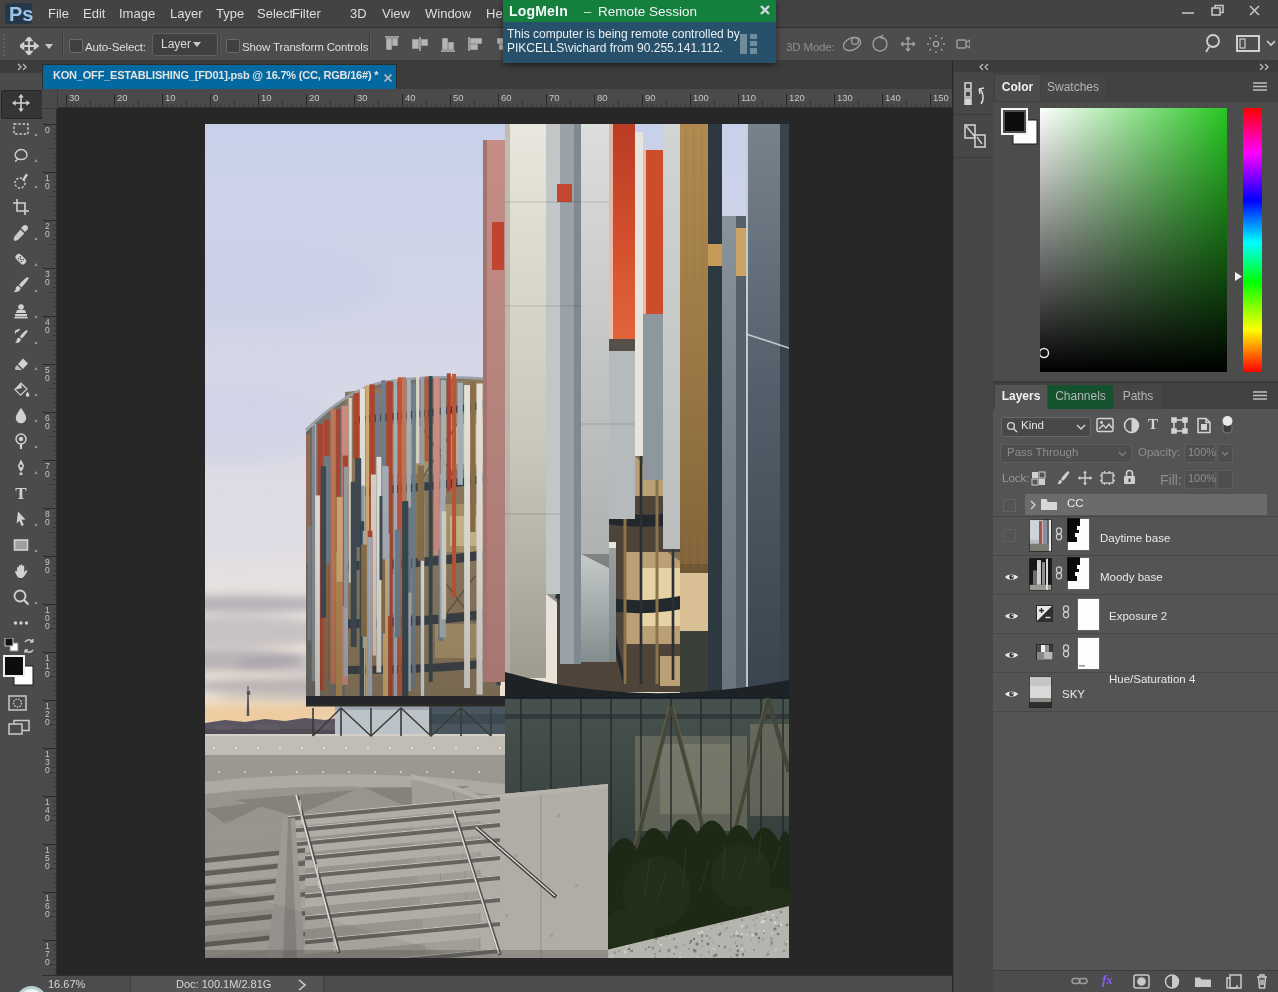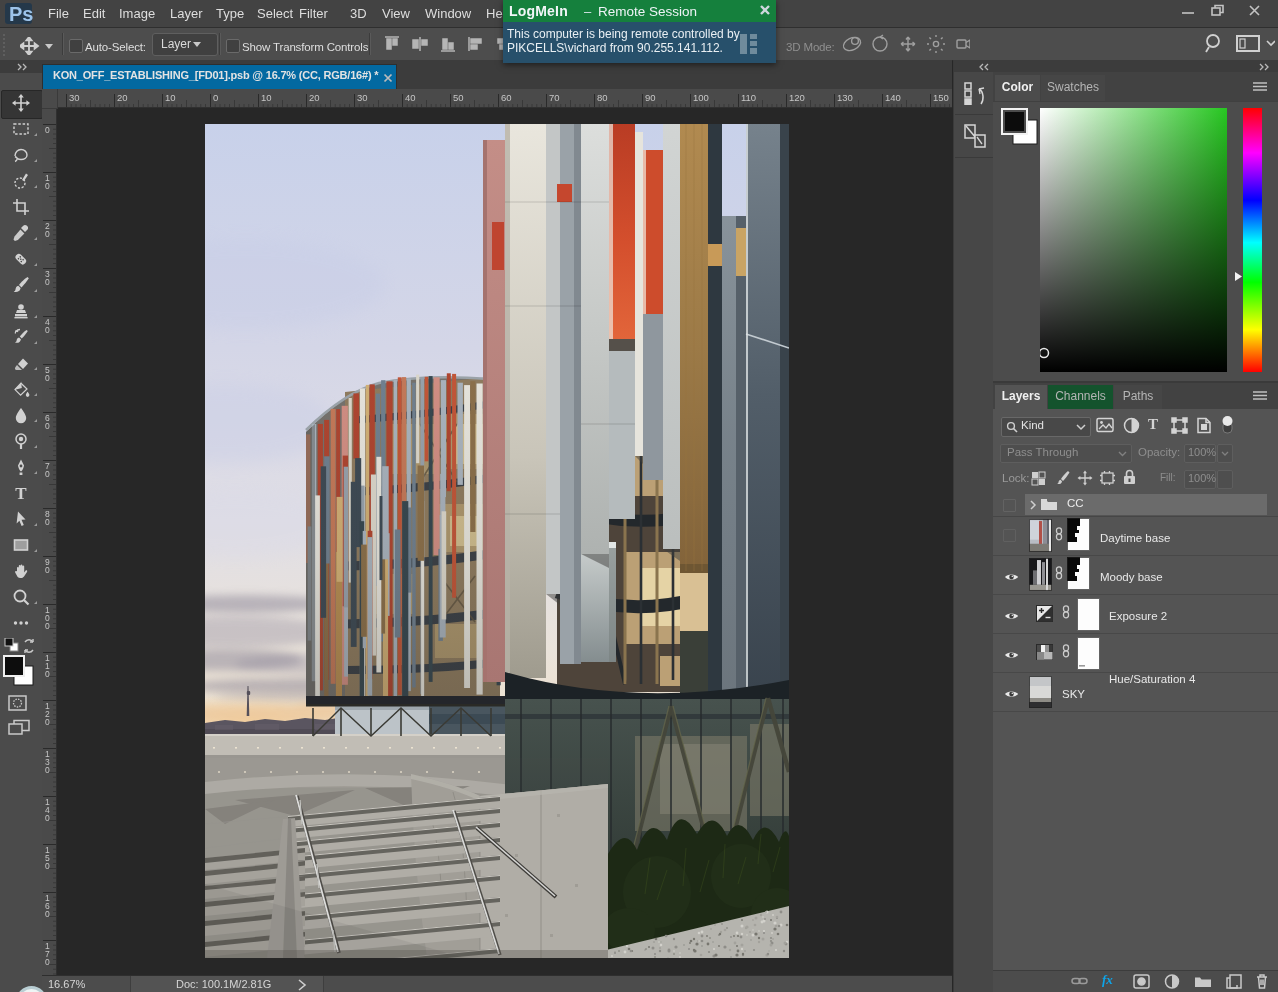--- a/index.html
+++ b/index.html
@@ -4,21 +4,21 @@
     <div style="position:absolute;left:57px;top:108px;width:895px;height:867px;background:#272727"></div>
     <div class="menubar">
       <div style="position:absolute;left:5px;top:3px;width:27px;height:21px;background:#24384a;border-radius:3px;"></div>
       <div style="position:absolute;left:9px;top:3px;font-size:20px;font-weight:bold;color:#9cc3ea;">Ps</div>
       <div class="mi" style="left:48px">File</div>
       <div class="mi" style="left:83px">Edit</div>
       <div class="mi" style="left:119px">Image</div>
       <div class="mi" style="left:170px">Layer</div>
       <div class="mi" style="left:216px">Type</div>
       <div class="mi" style="left:257px">Select</div>
-      <div class="mi" style="left:299px">Filter</div>
+      <div class="mi" style="left:292px">Filter</div>
       <div class="mi" style="left:350px">3D</div>
       <div class="mi" style="left:382px">View</div>
       <div class="mi" style="left:425px">Window</div>
       <div class="mi" style="left:486px">Help</div>
       <svg style="position:absolute;left:1178px;top:4px" width="92" height="14">
         <g stroke="#c3c3c3" stroke-width="1.6" fill="none">
           <path d="M4,9 L16,9"></path>
           <rect x="34" y="4" width="8" height="7"></rect>
           <path d="M37,4 L37,1.5 L45,1.5 L45,8.5 L42,8.5"></path>
           <path d="M72,2 L81,11 M81,2 L72,11"></path>
@@ -1504,21 +1504,21 @@
       <g stroke="#cfcfcf" stroke-width="1.3" fill="none">
         <rect x="3" y="3" width="11" height="10"></rect>
         <path d="M1,5.5 H3 M14,5.5 H16 M1,10.5 H3 M14,10.5 H16 M5.5,1 V3 M10.5,1 V3 M5.5,13 V15 M10.5,13 V15"></path>
       </g>
     </svg>
     <svg style="position:absolute;left:1123px;top:469px" width="13" height="16">
       <rect x="1" y="7" width="11" height="8" rx="1" fill="#cfcfcf"></rect>
       <path d="M3.5,7 V4.5 a3,3 0 0 1 6,0 V7" stroke="#cfcfcf" stroke-width="1.6" fill="none"></path>
       <rect x="5.5" y="9.5" width="2" height="3.5" fill="#4a4a4a"></rect>
     </svg>
-    <span style="position:absolute;left:1160px;top:472px;font-size:10px;color:#8e8e8e;">Fill:</span>
+    <span style="position:absolute;left:1160px;top:472px;font-size:14px;color:#8e8e8e;">Fill:</span>
     <div style="position:absolute;left:1184px;top:470px;width:30px;height:17px;background:#4e4e4e;border:1px solid #5e5e5e;border-radius:2px;">
       <span style="position:absolute;left:3px;top:1px;font-size:11px;color:#8e8e8e;">100%</span>
     </div>
     <div style="position:absolute;left:1217px;top:470px;width:14px;height:17px;background:#4e4e4e;border:1px solid #5e5e5e;border-radius:2px;"></div>
     <div style="position:absolute;left:993px;top:493px;width:285px;height:23px;background:#545454;border-bottom:1px solid #464646"></div>
     <div style="position:absolute;left:1025px;top:494px;width:242px;height:21px;background:#6b6b6b;"></div>
     <div style="position:absolute;left:1003px;top:499px;width:11px;height:11px;border:1px solid #636363;border-radius:1px;"></div>
     <svg style="position:absolute;left:1029px;top:500px" width="8" height="10">
       <path d="M2,1 L6,5 L2,9" stroke="#cfcfcf" stroke-width="1.5" fill="none"></path>
     </svg>
@@ -1643,21 +1643,21 @@
       <rect x="0.5" y="0.5" width="22" height="31" fill="none" stroke="#222" stroke-opacity="0.8"></rect>
     </svg>
     <span style="position:absolute;left:1062px;top:688px;font-size:11.5px;color:#e8e8e8;">SKY</span>
     <div style="position:absolute;left:993px;top:970px;width:285px;height:22px;background:#4c4c4c;border-top:1px solid #3c3c3c;"></div>
     <svg style="position:absolute;left:1071px;top:975px" width="17" height="12">
       <g stroke="#9a9a9a" stroke-width="1.5" fill="none">
         <rect x="1" y="3.5" width="8" height="5" rx="2.5"></rect>
         <rect x="8" y="3.5" width="8" height="5" rx="2.5"></rect>
       </g>
     </svg>
-    <div style="position:absolute;left:1102px;top:972px;font-size:13px;font-style:italic;font-weight:bold;color:#0ea5e9;font-family:'Liberation Serif',serif;">fx</div>
+    <div style="position:absolute;left:1102px;top:972px;font-size:13px;font-style:italic;font-weight:bold;color:#8b5cf6;font-family:'Liberation Serif',serif;">fx</div>
     <svg style="position:absolute;left:1133px;top:974px" width="17" height="15">
       <g stroke="#c9c9c9" stroke-width="1.5" fill="none">
         <rect x="1" y="1" width="15" height="13" rx="2"></rect>
         <circle cx="8.5" cy="7.5" r="3.6" fill="#c9c9c9"></circle>
       </g>
     </svg>
     <svg style="position:absolute;left:1164px;top:974px" width="16" height="15">
       <circle cx="8" cy="7.5" r="6.5" stroke="#c9c9c9" stroke-width="1.5" fill="none"></circle>
       <path d="M8,1 a6.5,6.5 0 0 1 0,13 Z" fill="#c9c9c9"></path>
     </svg>

